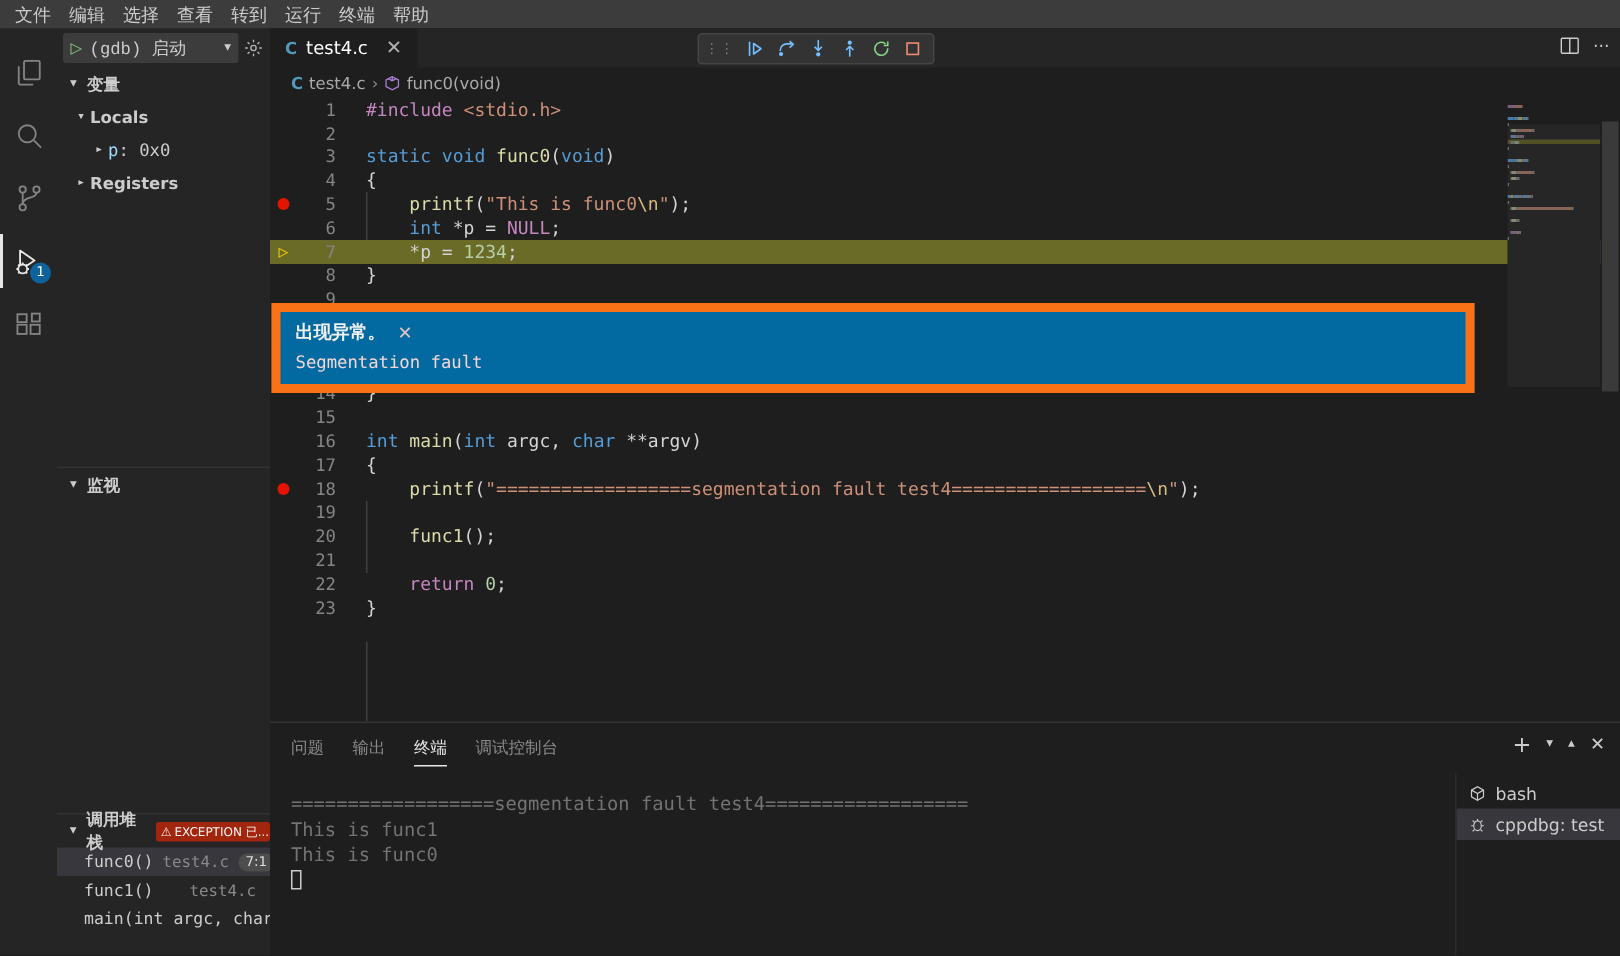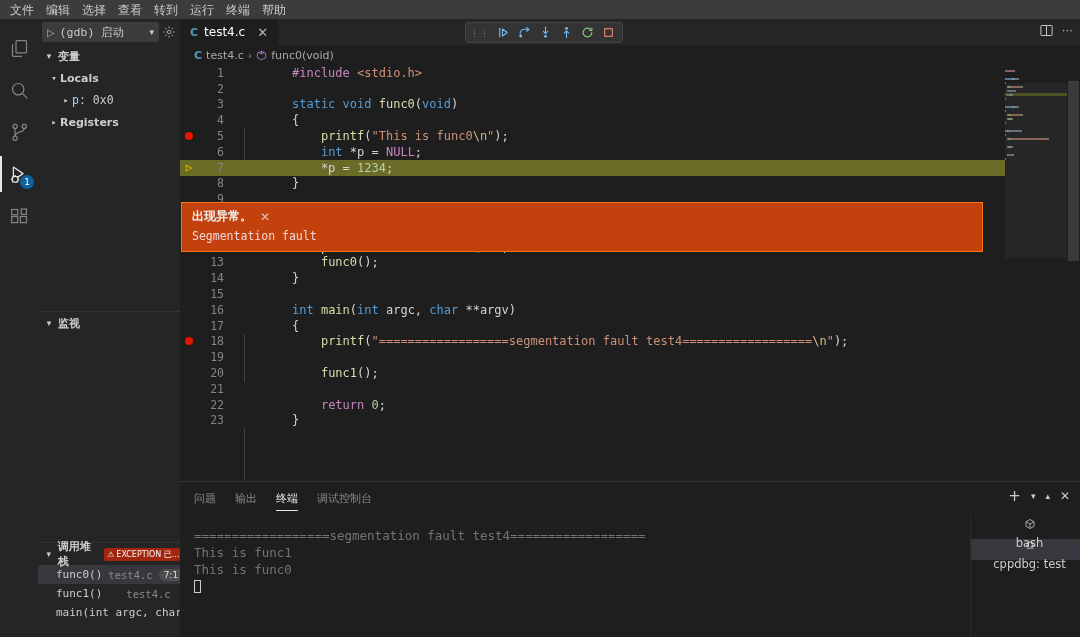--- a/index.html
+++ b/index.html
@@ -144,40 +144,40 @@
     font-family: "DejaVu Sans Mono", "Liberation Mono", monospace; font-size: 12px;
     white-space: pre;
   }
   .gutter { width: 58px; display: flex; align-items: center; flex: none; }
   .bp {
     width: 18px; display: flex; align-items: center; justify-content: center; flex: none;
   }
   .bp .dot { width: 8px; height: 8px; border-radius: 50%; background: #e51400; display: block; }
   .bp .arrow { color: #ffcc00; font-size: 11px; line-height: 1; }
   .lnum { flex: 1; text-align: right; padding-right: 14px; color: #858585; font-size: 11.5px; }
-  .code { flex: 1; padding-left: 6px; margin-left: 48px; }
+  .code { flex: 1; padding-left: 6px; }
   .line.current { background: #6b6b28; }
   .indent-guide {
     position: absolute; left: 64px; top: 0; bottom: 0; width: 1px; background: #404040;
   }
 
   .kw   { color: #569cd6; }
   .ctl  { color: #c586c0; }
   .fn   { color: #dcdcaa; }
   .str  { color: #ce9178; }
   .num  { color: #b5cea8; }
   .mac  { color: #c586c0; }
   .inc  { color: #ce9178; }
   .pln  { color: #d4d4d4; }
   .esc  { color: #d7ba7d; }
 
   
   .excwidget {
     position: absolute; top: 183px; left: 1px; width: 802px;
-    background: #c2410c; border: 1px solid #f97316; z-index: 8;
+    background: #0369a1; border: 6px solid #f97316; z-index: 8;
   }
   .exc-title {
     display: flex; align-items: center; gap: 8px; padding: 5px 10px 2px 10px;
     font-size: 12px; font-weight: bold; color: #f0f0f0;
   }
   .exc-title .x { font-weight: normal; font-size: 12px; color: #e0c0c0; }
   .exc-body {
     padding: 2px 10px 8px 10px; font-family: "DejaVu Sans Mono", monospace;
     font-size: 11.5px; color: #f3d6d6;
   }
@@ -213,21 +213,21 @@
     padding: 12px 0 0 14px; font-family: "DejaVu Sans Mono", "Liberation Mono", monospace;
     font-size: 12.5px; color: #737373; line-height: 17px; white-space: pre; overflow: hidden;
   }
   .cursor-block { display: inline-block; width: 7px; height: 13px; border: 1px solid #cccccc; vertical-align: -2px;}
   .term-list {
     position: absolute; top: 33px; right: 0; width: 110px; bottom: 0;
     border-left: 1px solid #2b2b2b; padding-top: 3px;
   }
   .term-item {
     height: 21px; display: flex; align-items: center; gap: 6px; padding-left: 8px;
-    font-size: 11.5px; color: #cccccc; flex-direction: column;
+    font-size: 11.5px; color: #cccccc;
   }
   .term-item.active { background: #37373d; }
   svg { display: block; }
 </style>
 </head>
 <body>
 
 <div class="app">
 
   <div class="menubar">
@@ -445,21 +445,20 @@
           <div class="line"><div class="gutter"><div class="bp"></div><div class="lnum">3</div></div><div class="code"><span class="kw">static </span><span class="kw">void </span><span class="fn">func0</span><span class="pln">(</span><span class="kw">void</span><span class="pln">)</span></div></div>
           <div class="line"><div class="gutter"><div class="bp"></div><div class="lnum">4</div></div><div class="code"><span class="pln">{</span></div></div>
           <div class="line"><div class="gutter"><div class="bp"><span class="dot"></span></div><div class="lnum">5</div></div><div class="code"><span class="pln">    </span><span class="fn">printf</span><span class="pln">(</span><span class="str">"This is func0</span><span class="esc">\n</span><span class="str">"</span><span class="pln">);</span></div></div>
           <div class="line"><div class="gutter"><div class="bp"></div><div class="lnum">6</div></div><div class="code"><span class="pln">    </span><span class="kw">int </span><span class="pln">*</span><span class="pln">p </span><span class="pln">= </span><span class="ctl">NULL</span><span class="pln">;</span></div></div>
           <div class="line current"><div class="gutter"><div class="bp"><span class="arrow">▷</span></div><div class="lnum">7</div></div><div class="code"><span class="pln">    *p </span><span class="pln">= </span><span class="num">1234</span><span class="pln">;</span></div></div>
           <div class="line"><div class="gutter"><div class="bp"></div><div class="lnum">8</div></div><div class="code"><span class="pln">}</span></div></div>
           <div class="line"><div class="gutter"><div class="bp"></div><div class="lnum">9</div></div><div class="code"></div></div>
           <div class="line"><div class="gutter"><div class="bp"></div><div class="lnum">10</div></div><div class="code"><span class="kw">static </span><span class="kw">void </span><span class="fn">func1</span><span class="pln">(</span><span class="kw">void</span><span class="pln">)</span></div></div>
           <div class="line"><div class="gutter"><div class="bp"></div><div class="lnum">11</div></div><div class="code"><span class="pln">{</span></div></div>
           <div class="line"><div class="gutter"><div class="bp"><span class="dot"></span></div><div class="lnum">12</div></div><div class="code"><span class="pln">    </span><span class="fn">printf</span><span class="pln">(</span><span class="str">"This is func1</span><span class="esc">\n</span><span class="str">"</span><span class="pln">);</span></div></div>
-          <div class="line"><div class="gutter"><div class="bp"></div><div class="lnum">13</div></div><div class="code"><span class="pln">    </span><span class="fn">func0</span><span class="pln">();</span></div></div>
           <div class="line"><div class="gutter"><div class="bp"></div><div class="lnum">14</div></div><div class="code"><span class="pln">}</span></div></div>
           <div class="line"><div class="gutter"><div class="bp"></div><div class="lnum">15</div></div><div class="code"></div></div>
           <div class="line"><div class="gutter"><div class="bp"></div><div class="lnum">16</div></div><div class="code"><span class="kw">int </span><span class="fn">main</span><span class="pln">(</span><span class="kw">int </span><span class="pln">argc</span><span class="pln">, </span><span class="kw">char </span><span class="pln">**argv</span><span class="pln">)</span></div></div>
           <div class="line"><div class="gutter"><div class="bp"></div><div class="lnum">17</div></div><div class="code"><span class="pln">{</span></div></div>
           <div class="line"><div class="gutter"><div class="bp"><span class="dot"></span></div><div class="lnum">18</div></div><div class="code"><span class="pln">    </span><span class="fn">printf</span><span class="pln">(</span><span class="str">"==================segmentation fault test4==================</span><span class="esc">\n</span><span class="str">"</span><span class="pln">);</span></div></div>
           <div class="line"><div class="gutter"><div class="bp"></div><div class="lnum">19</div></div><div class="code"></div></div>
           <div class="line"><div class="gutter"><div class="bp"></div><div class="lnum">20</div></div><div class="code"><span class="pln">    </span><span class="fn">func1</span><span class="pln">();</span></div></div>
           <div class="line"><div class="gutter"><div class="bp"></div><div class="lnum">21</div></div><div class="code"></div></div>
           <div class="line"><div class="gutter"><div class="bp"></div><div class="lnum">22</div></div><div class="code"><span class="pln">    </span><span class="ctl">return </span><span class="num">0</span><span class="pln">;</span></div></div>
           <div class="line"><div class="gutter"><div class="bp"></div><div class="lnum">23</div></div><div class="code"><span class="pln">}</span></div></div>

